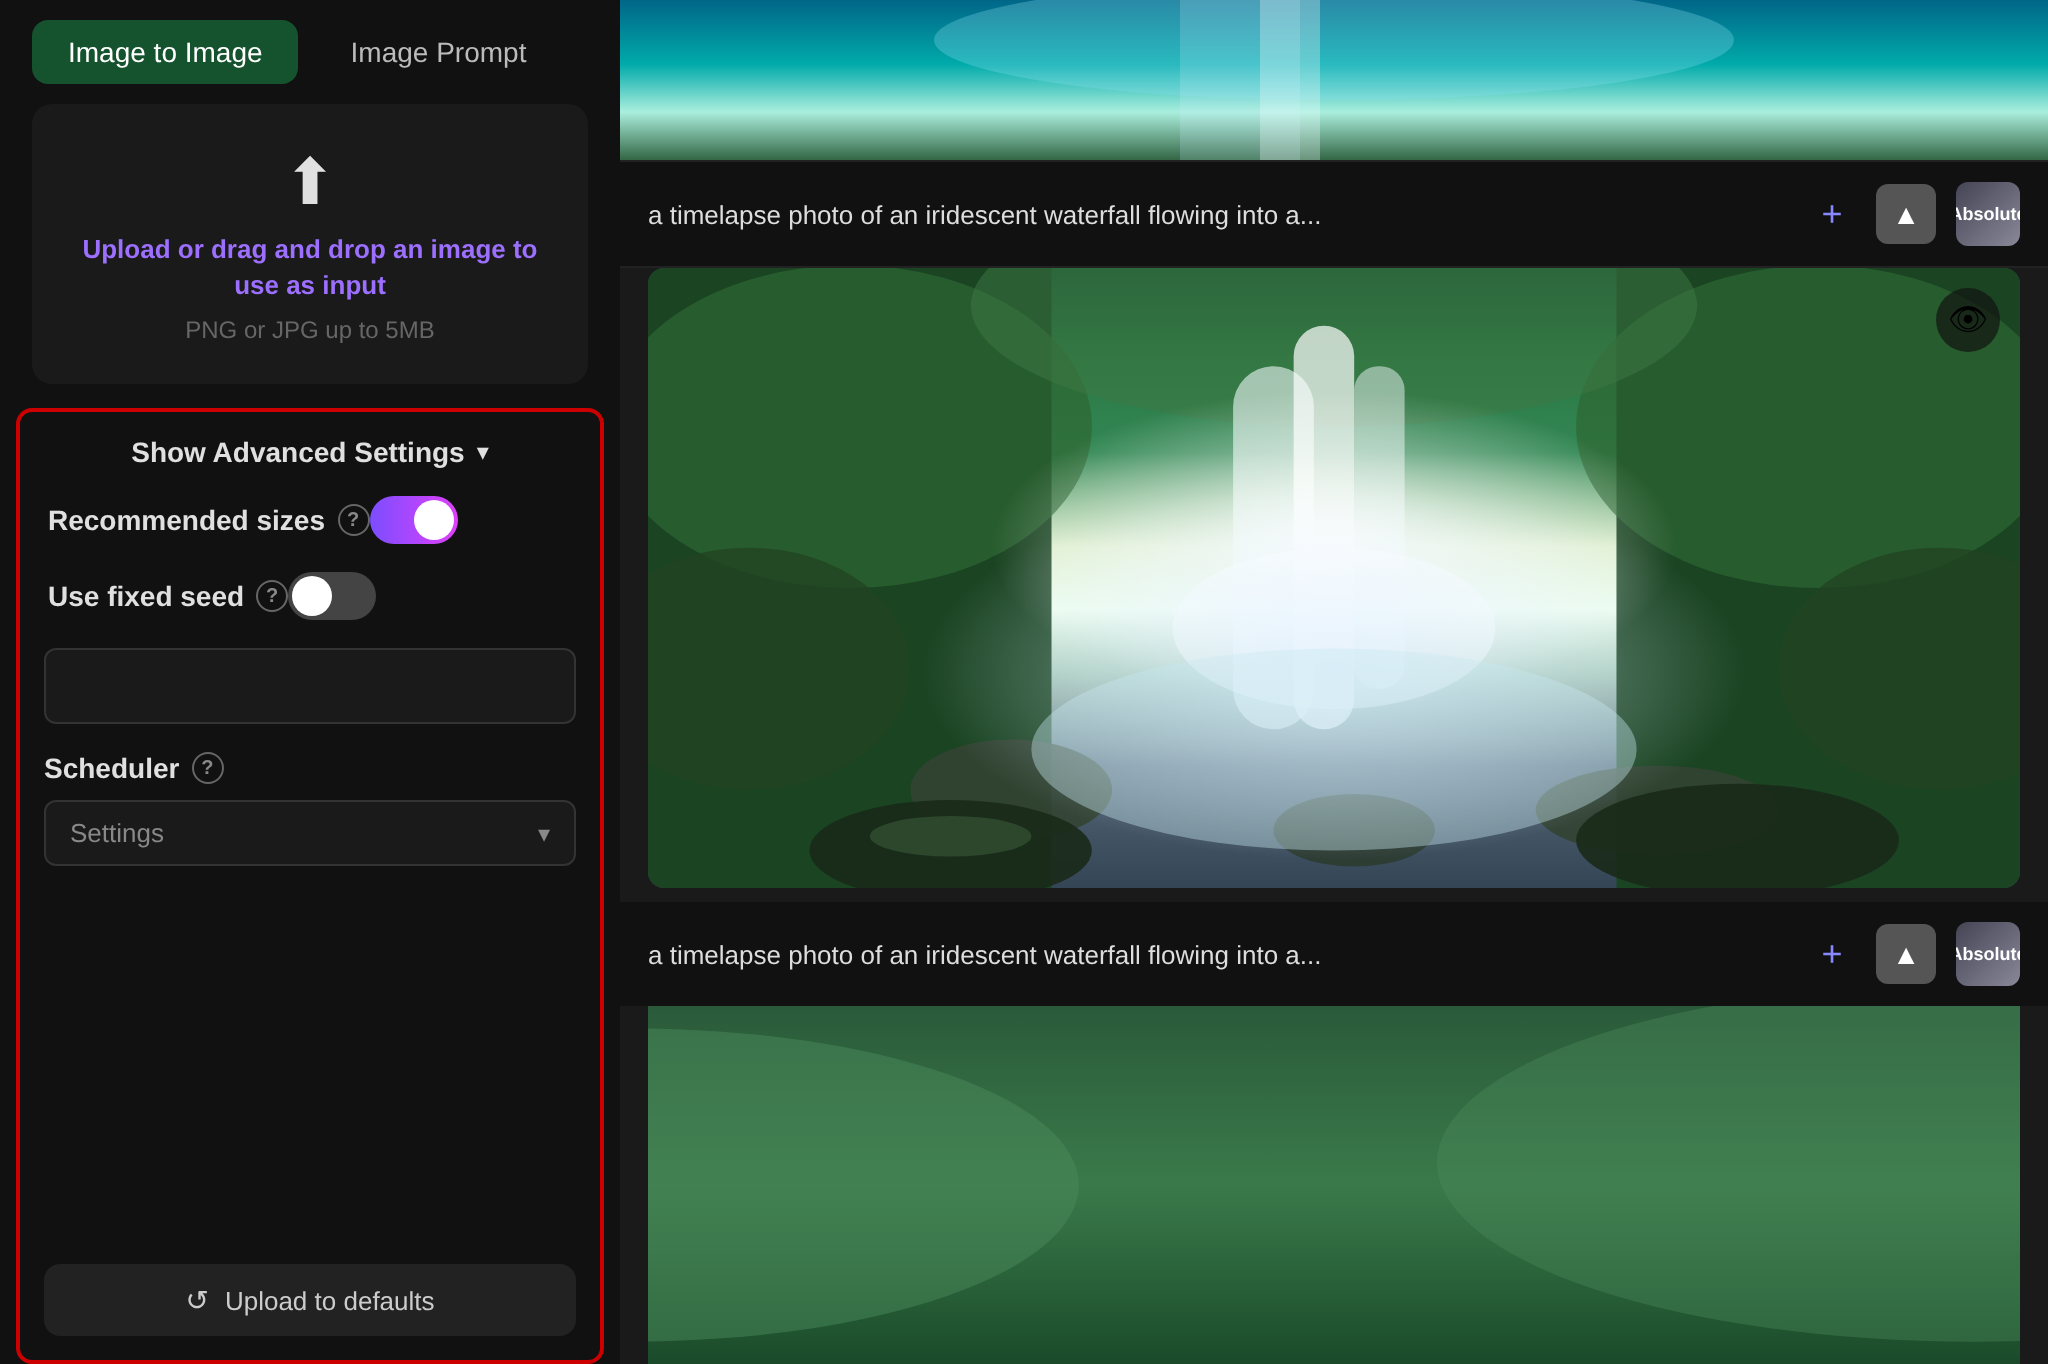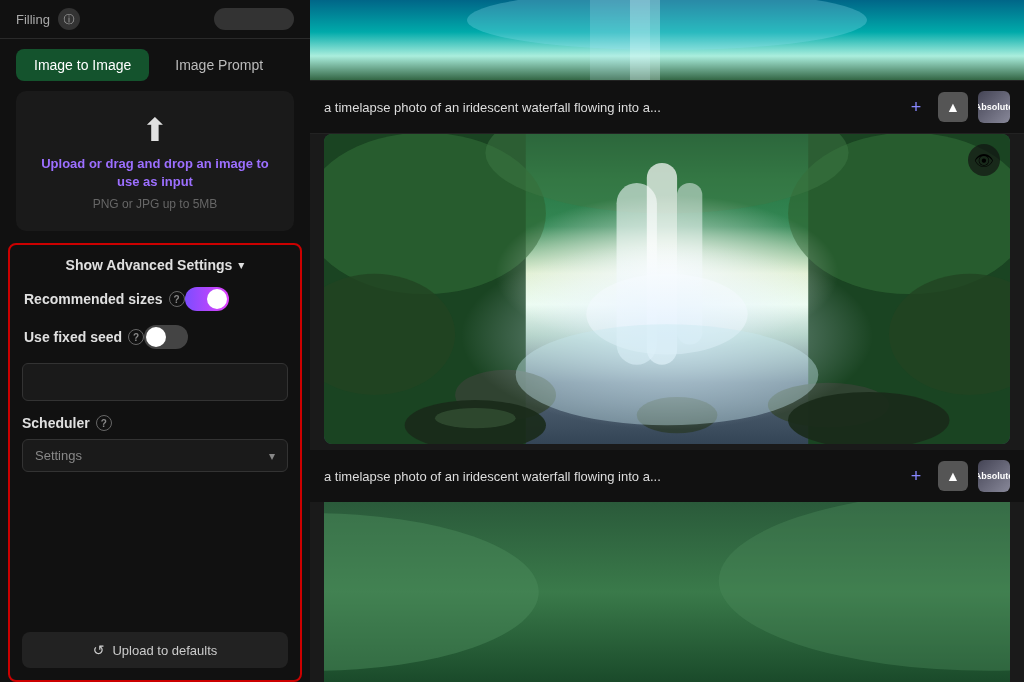--- a/index.html
+++ b/index.html
@@ -402,26 +402,20 @@
       background: linear-gradient(180deg, #2d5a3d 0%, #3d7a50 30%, #2a5a40 60%, #1a3a2a 100%);
       border-radius: 8px 8px 0 0;
       min-height: 60px;
     }
   </style>
 </head>
 <body>
 
 <div class="sidebar">
 
-  <div class="sidebar-top">
-    <span class="filling-label">Filling</span>
-    <div class="filling-icon">ⓘ</div>
-    <div style="flex:1"></div>
-    <div style="width:80px; height:22px; background:#333; border-radius:11px;"></div>
-  </div>
 
   <div class="tab-row">
     <button class="tab-btn active">Image to Image</button>
     <button class="tab-btn inactive">Image Prompt</button>
   </div>
 
   <div class="upload-area">
     <div class="upload-icon">⬆</div>
     <div class="upload-text">
       <span>Upload or drag and drop</span>

